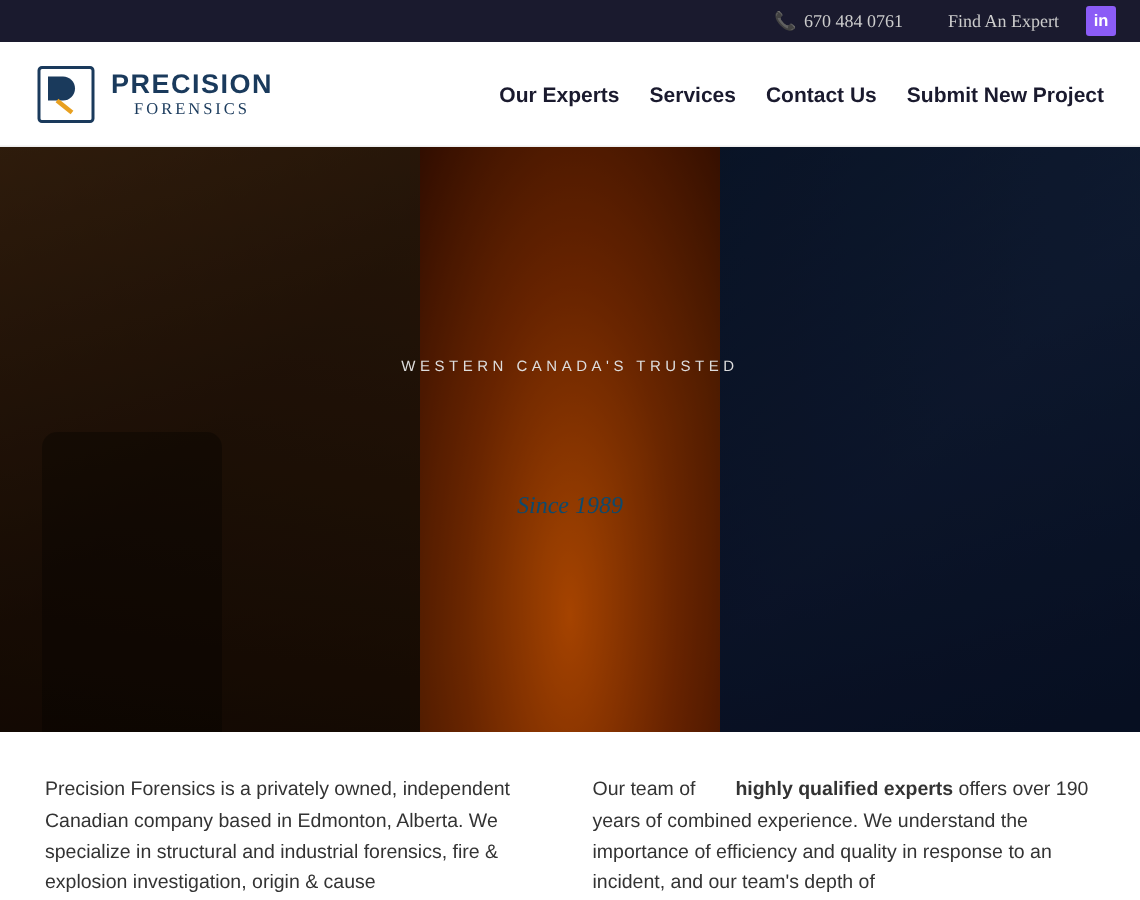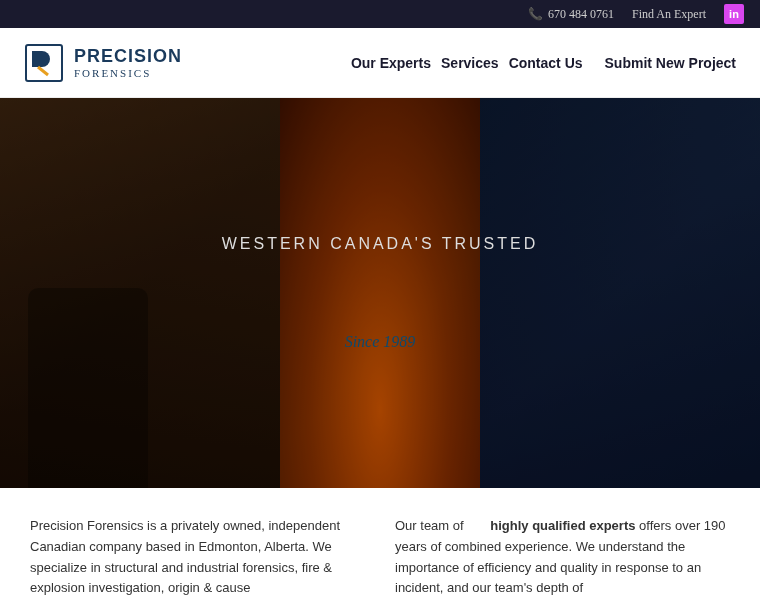--- a/index.html
+++ b/index.html
@@ -23,23 +23,24 @@
       gap: 5px;
       color: #ccc;
     }
     .top-bar-phone .phone-icon {
       color: #e8a020;
       font-size: 12px;
     }
     .top-bar-link {
       color: #ccc;
       text-decoration: none;
+      margin-left: 12px;
     }
     .linkedin-icon {
-      background: #d946ef;
+      background: #8b5cf6;
       color: #fff;
       width: 20px;
       height: 20px;
       display: flex;
       align-items: center;
       justify-content: center;
       font-size: 11px;
       font-weight: bold;
       font-family: Arial, sans-serif;
       border-radius: 2px;
@@ -61,51 +62,51 @@
       align-items: center;
       gap: 10px;
     }
     .logo-icon {
       width: 40px;
       height: 40px;
     }
     .logo-text-wrap {
       display: flex;
       flex-direction: column;
+      text-align: center;
     }
     .logo-precision {
       font-family: Arial, sans-serif;
       font-weight: 900;
       font-size: 18px;
       color: #1a3a5c;
       letter-spacing: 1px;
     }
     .logo-forensics {
       font-family: Liberation Serif, serif;
       font-size: 11px;
       color: #1a3a5c;
       letter-spacing: 2px;
       text-transform: uppercase;
     }
     nav {
       display: flex;
       align-items: flex-end;
-      gap: 10px;
+      gap: 20px;
     }
     nav a {
       text-decoration: none;
       color: #1a1a2e;
       font-family: Arial, sans-serif;
       font-size: 14px;
       font-weight: 600;
     }
     nav a.submit-btn {
       background: transparent;
       color: #1a1a2e;
-      margin-left: 12px;
     }
 
     
     .hero {
       position: relative;
       height: 390px;
       overflow: hidden;
     }
     .hero-bg {
       position: absolute;
@@ -173,21 +174,21 @@
       display: flex;
       flex-direction: column;
       align-items: center;
       justify-content: center;
       text-align: center;
       color: #fff;
       padding: 20px;
     }
     .hero-subtitle {
       font-family: Arial, sans-serif;
-      font-size: 16px;
+      font-size: 10px;
       letter-spacing: 3px;
       text-transform: uppercase;
       color: #ddd;
       margin-bottom: 14px;
     }
     .hero-title {
       font-family: Georgia, serif;
       font-size: 38px;
       font-weight: 400;
       line-height: 1.2;

